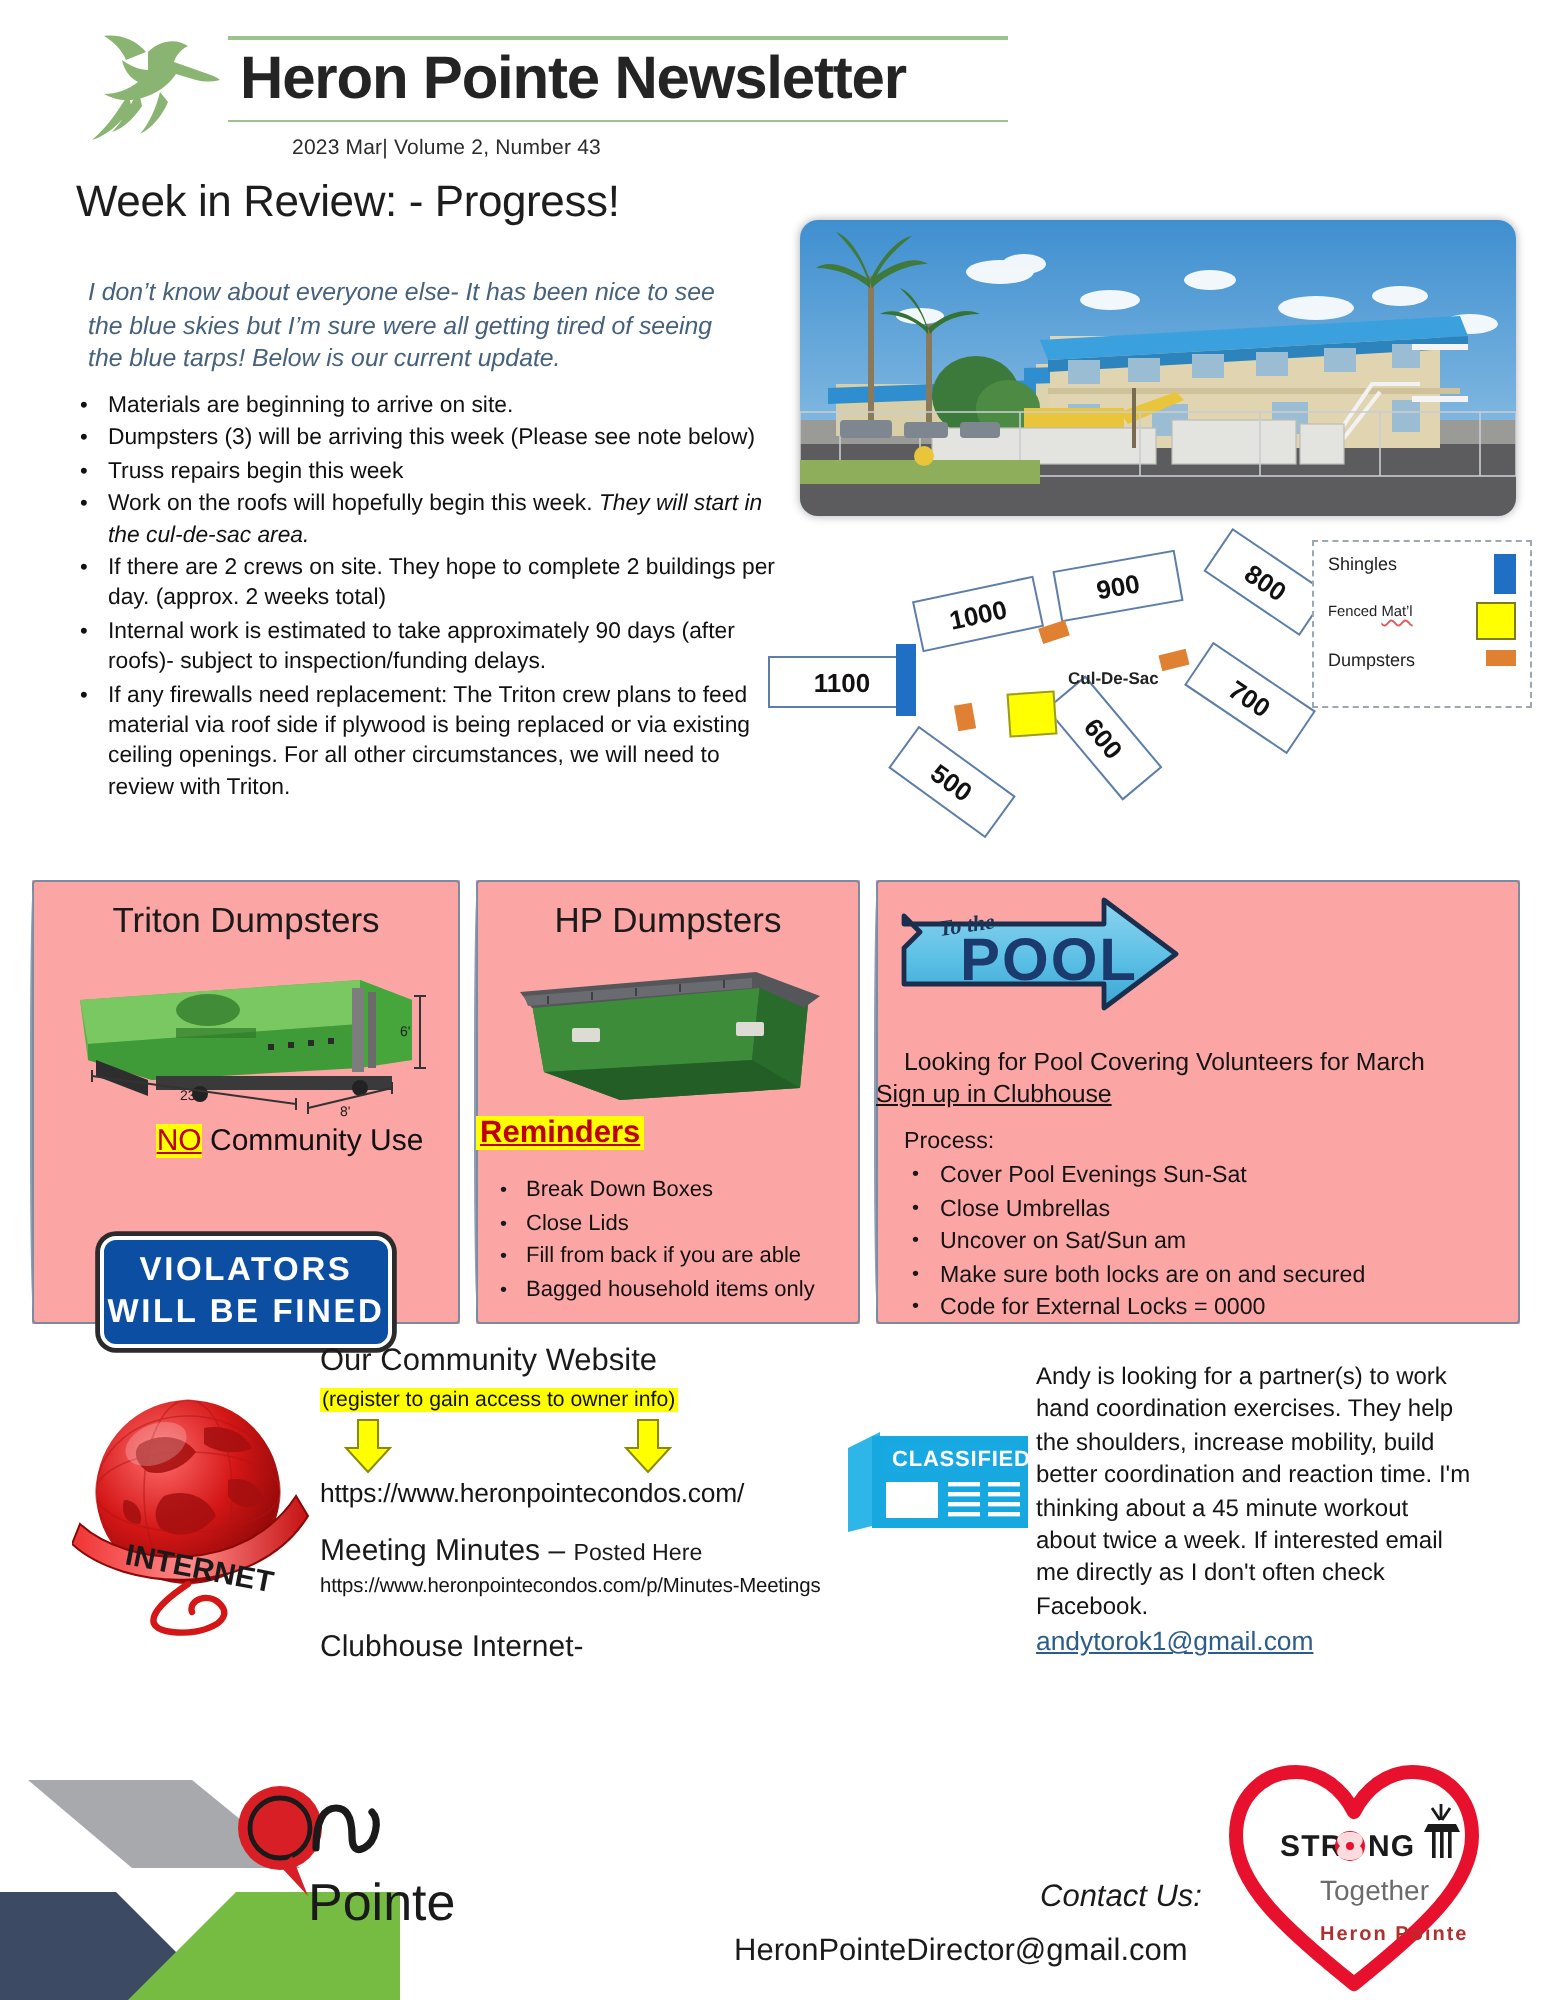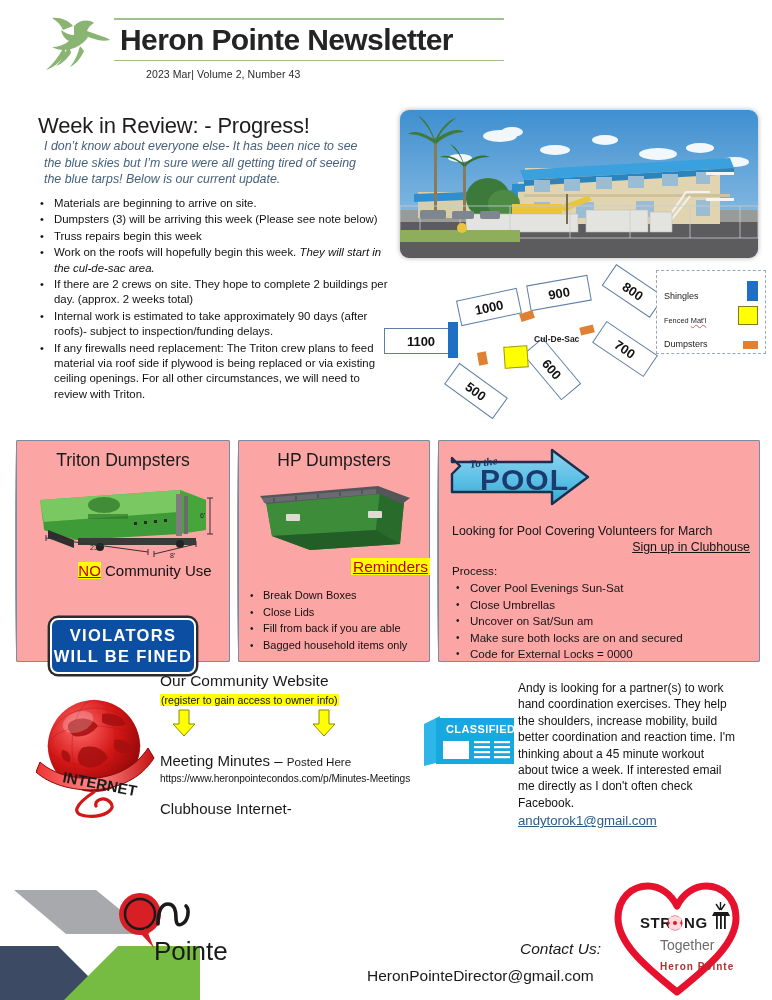--- a/index.html
+++ b/index.html
@@ -18,21 +18,21 @@
   #title-rules { left:114px; top:18px; width:390px; }
   .rule { height:1.5px; background:#9ec28b; width:100%; }
   #news-title {
     font-family:"Liberation Sans", sans-serif;
     font-weight:bold; font-size:30px; letter-spacing:-0.6px;
     color:#242424; line-height:38px; padding:1px 0 1px 6px; white-space:nowrap;
   }
   #issue-line { left:146px; top:68px; font-size:10.5px; color:#2b2b2b; letter-spacing:0.1px; }
 
   
-  #wir-title { left:38px; top:113px; font-size:22px; color:#1d1d1d; letter-spacing:-0.2px; }
+  #wir-title { left:38px; top:88px; font-size:22px; color:#1d1d1d; letter-spacing:-0.2px; }
   #wir-intro {
     left:44px; top:138px; width:330px;
     font-style:italic; font-size:12.4px; line-height:16.5px; color:#46617c;
   }
   #wir-list { left:40px; top:196px; width:352px; }
   .bullet-row { display:flex; margin-bottom:1px; }
   .bullet-dot { width:14px; flex:0 0 14px; font-size:11px; line-height:15.4px; color:#111; }
   .bullet-txt { font-size:11.4px; line-height:15.4px; color:#111; }
   .bullet-txt i { font-style:italic; }
 
@@ -51,21 +51,21 @@
     font-size:13px; font-weight:bold; color:#111;
     display:flex; align-items:center; justify-content:center;
     font-family:"Liberation Sans", sans-serif;
   }
   .swatch { position:absolute; }
   #culdesac { position:absolute; font-size:8.5px; color:#222; font-weight:600; }
   #legend {
     position:absolute; left:274px; top:2px; width:110px; height:84px;
     border:1px dashed #9aa7b5; background:#fff; padding:6px 7px;
   }
-  .legend-row { display:flex; align-items:flex-end; height:24px; }
+  .legend-row { display:flex; align-items:flex-start; height:24px; }
   .legend-lbl { font-size:9px; color:#222; flex:1; }
   .legend-lbl.sm { font-size:7.4px; }
   .legend-lbl.sm u { text-decoration:underline; text-decoration-color:#e05a5a;
                      text-decoration-style:wavy; text-underline-offset:1px; }
 
   
   .panel { position:absolute; background:#fca5a5; }
   .panel .edge { position:absolute; inset:0; border:1.3px solid #7a8aa0; border-radius:2px; }
   .panel .edge:after {
     content:""; position:absolute; left:-2px; top:3px; width:3px; height:calc(100% - 9px);
@@ -84,31 +84,31 @@
   #violators-sign {
     position:absolute; left:34px; top:146px; width:146px; height:56px;
     background:#0b4ea2; border:2.6px solid #ffffff; border-radius:8px;
     box-shadow:0 0 0 2.4px #2b2b2b; display:flex; flex-direction:column;
     align-items:center; justify-content:center; color:#ffffff;
     font-family:"Liberation Sans", sans-serif; font-weight:bold;
     letter-spacing:1.3px; line-height:21px; font-size:16.5px;margin-top:32px;
   }
 
   #reminders-hd {
-    position:absolute; left:0; width:100%; text-align:right;
-    font-size:15.5px; color:#c00000; font-weight:400;
+    position:absolute; left:0; width:100%; text-align:left;
+    font-size:15.5px; color:#c00000; font-weight:700;
   }
   #reminders-hd span { background:#ffff00; text-decoration:underline; padding:0 2px; }
   #hp-list { position:absolute; left:12px; top:148px; width:172px; }
   .hp-row { display:flex; margin-bottom:1.5px; }
   .hp-dot { width:13px; flex:0 0 13px; font-size:10px; line-height:15px; }
   .hp-txt { font-size:11px; line-height:15px; color:#111; }
 
   #pool-call { position:absolute; left:14px; top:84px; width:296px; font-size:12.4px; color:#141414; }
-  #pool-signup { position:absolute; left:16px; top:100px; width:296px; text-align:right;
+  #pool-signup { position:absolute; left:0; top:100px; width:296px; 
                  font-size:12.4px; color:#141414; text-decoration:underline; }
   #pool-process { position:absolute; left:14px; top:124px; font-size:11.6px; color:#141414; }
   #pool-list { position:absolute; left:18px; top:140px; width:296px; }
   .pool-row { display:flex; margin-bottom:1px; }
   .pool-dot { width:14px; flex:0 0 14px; font-size:10px; line-height:15.6px; }
   .pool-txt { font-size:11.6px; line-height:15.6px; color:#141414; }
 
   
   #globe { left:36px; top:692px; width:126px; height:126px; }
   #web-block { left:160px; top:672px; width:320px; }
@@ -491,20 +491,21 @@
   <div id="web-hd">Our Community Website</div>
   <div id="web-sub">(register to gain access to owner info)</div>
   <div id="arrows">
     <svg class="abs" style="left:12px; top:0;" width="24" height="28" viewBox="0 0 24 28">
       <path d="M7 1 L17 1 L17 15 L23 15 L12 27 L1 15 L7 15 Z" fill="#ffff00" stroke="#8a8a00" stroke-width="1"></path>
     </svg>
     <svg class="abs" style="left:152px; top:0;" width="24" height="28" viewBox="0 0 24 28">
       <path d="M7 1 L17 1 L17 15 L23 15 L12 27 L1 15 L7 15 Z" fill="#ffff00" stroke="#8a8a00" stroke-width="1"></path>
     </svg>
   </div>
+  <div id="web-url">https://www.heronpointecondos.com/</div>
   <div id="minutes-hd">
     <span>Meeting Minutes – </span><span class="posted">Posted Here</span>
   </div>
   <div id="minutes-url">https://www.heronpointecondos.com/p/Minutes-Meetings</div>
   <div id="clubhouse-hd">Clubhouse Internet-</div>
 </div>
 
 <div class="abs" id="classifieds">
   <svg width="96" height="58" viewBox="0 0 96 58">
     <path d="M2 14 L18 6 L18 52 L2 56 Z" fill="#2fb6e8"></path>

